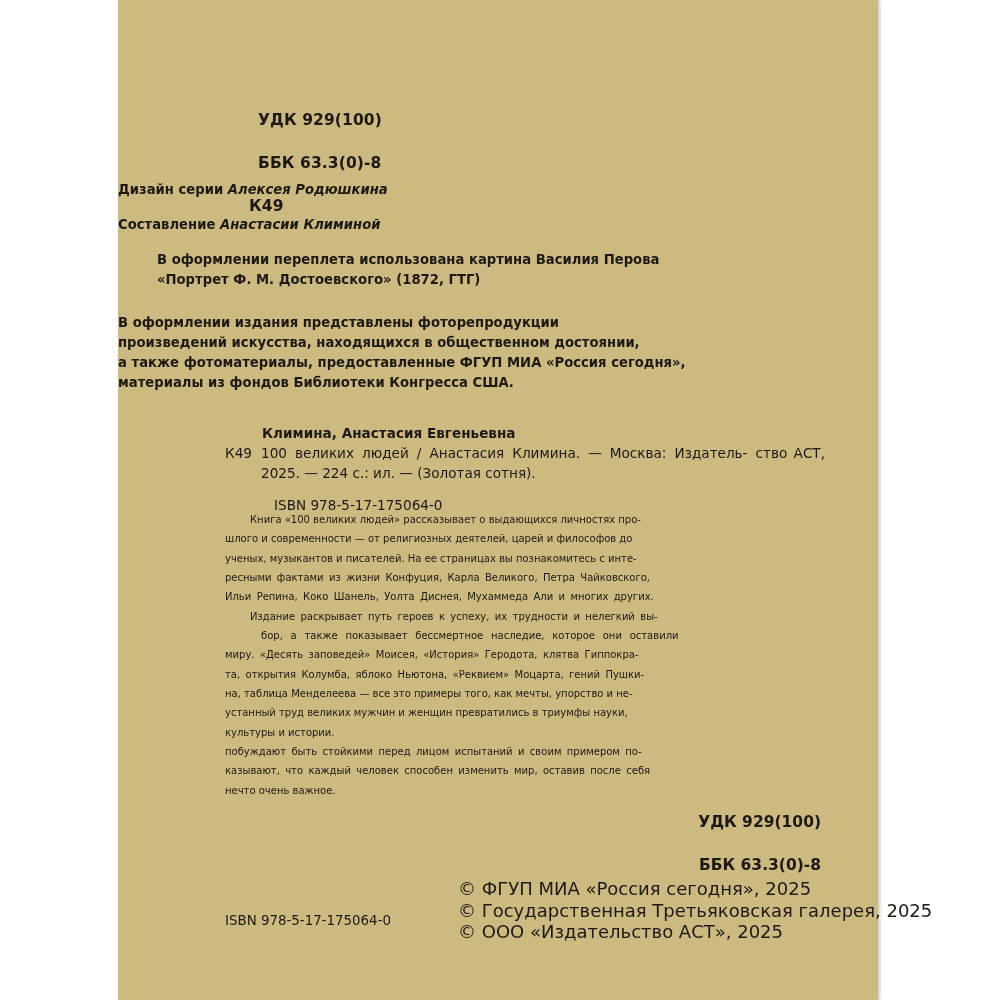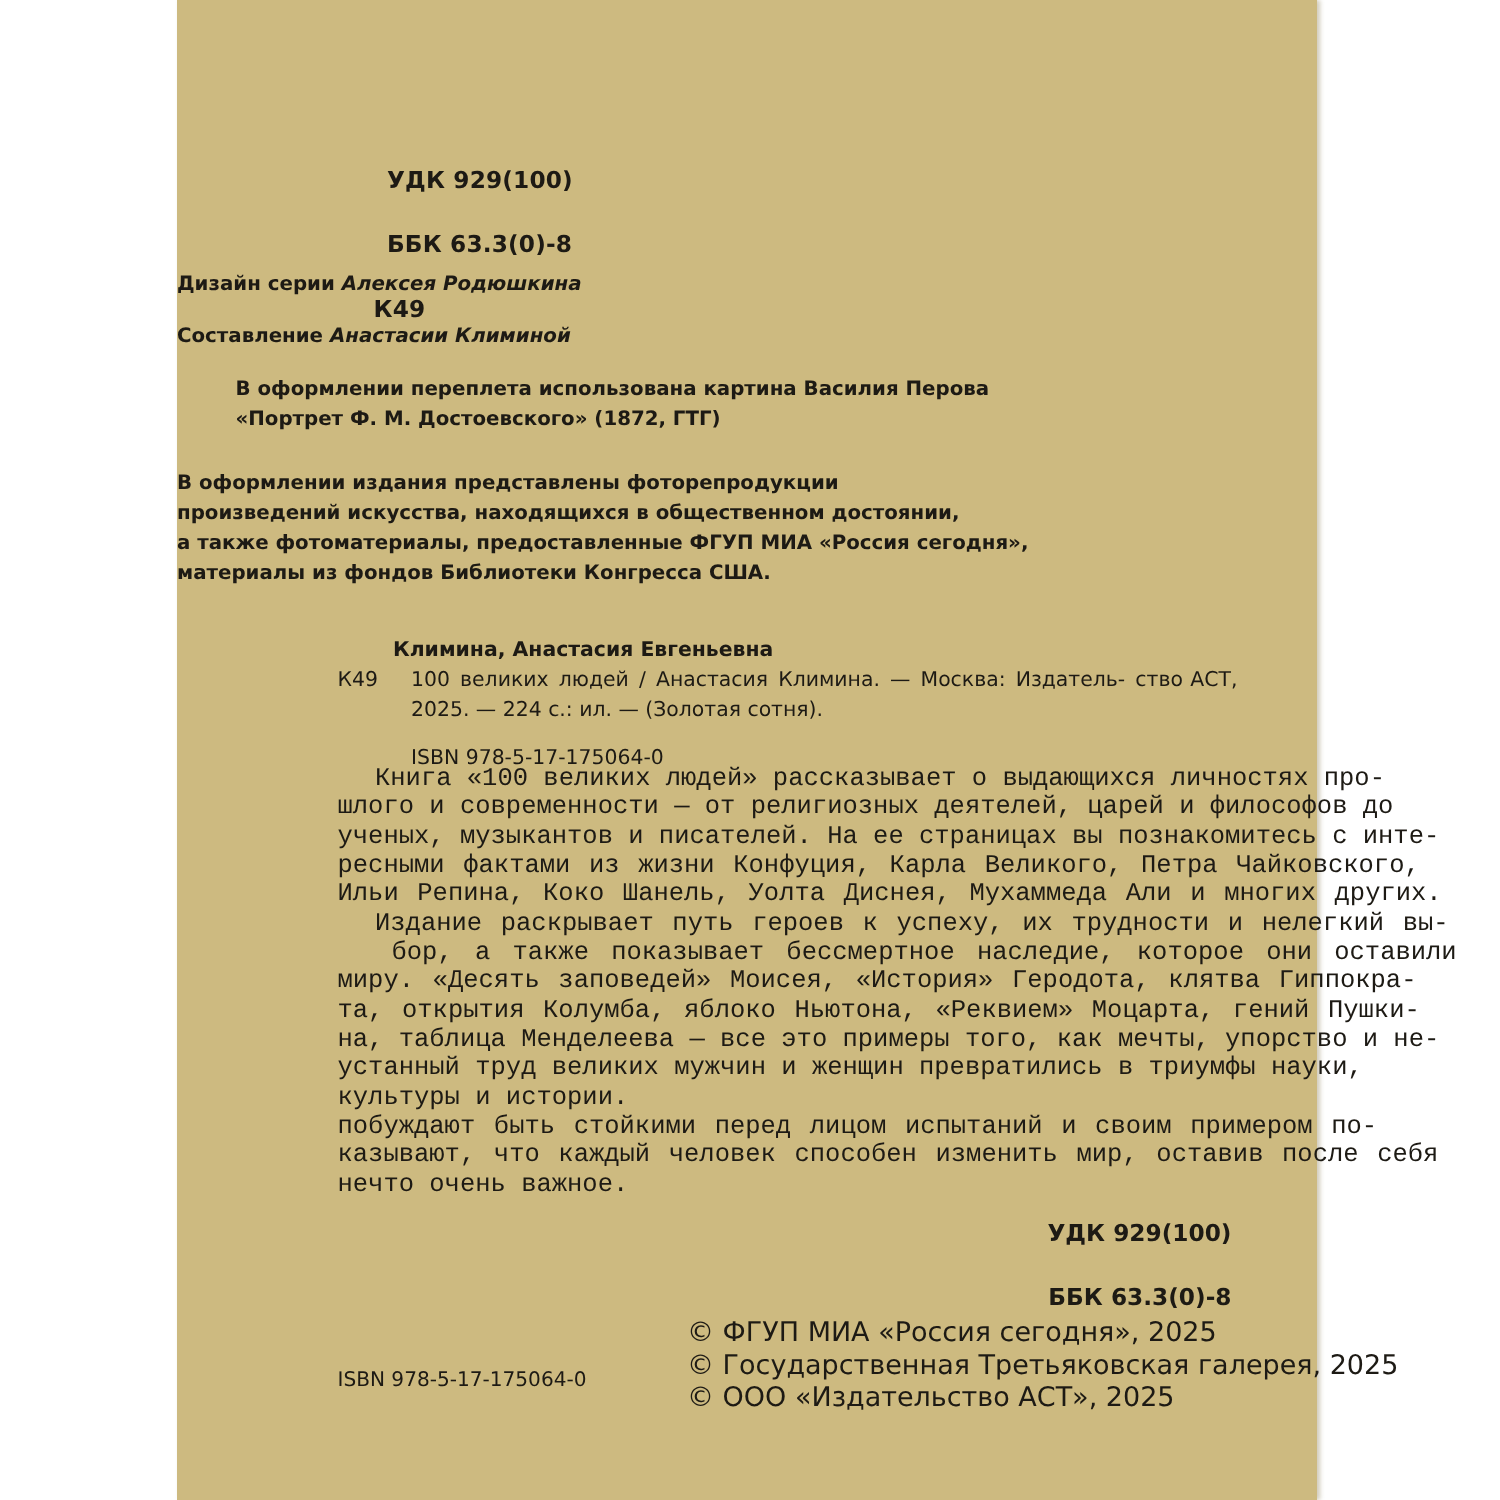--- a/index.html
+++ b/index.html
@@ -89,40 +89,39 @@
     position: relative;
     margin-top: 1px;
   }
   #biblio .cipher {
     position: absolute;
     left: 0;
     top: 0;
     font-weight: 400;
   }
   #biblio .rec-body {
-    margin-left: 49px;
+    margin-left: 36px;
     text-align: justify;
     word-spacing: 1.8px;
   }
   #biblio .rec-body .l2 { word-spacing: 0px; }
   #biblio .isbn {
     margin-left: 49px;
     margin-top: 13px;
     font-size: 13.6px;
   }
 
   
   #annotation {
     position: absolute;
     left: 107px;
     top: 510px;
     width: 596px;
-    font-size: 17px;
+    font-size: 10px;
     line-height: 19.35px;
-    font-family: Liberation Mono, monospace;
   }
   #annotation p {
     margin: 0;
   }
   #annotation .ln {
     display: block;
     white-space: pre;
   }
   #annotation .ind { padding-left: 25px; }
   #annotation .sp1 { word-spacing: 2.2px; }

